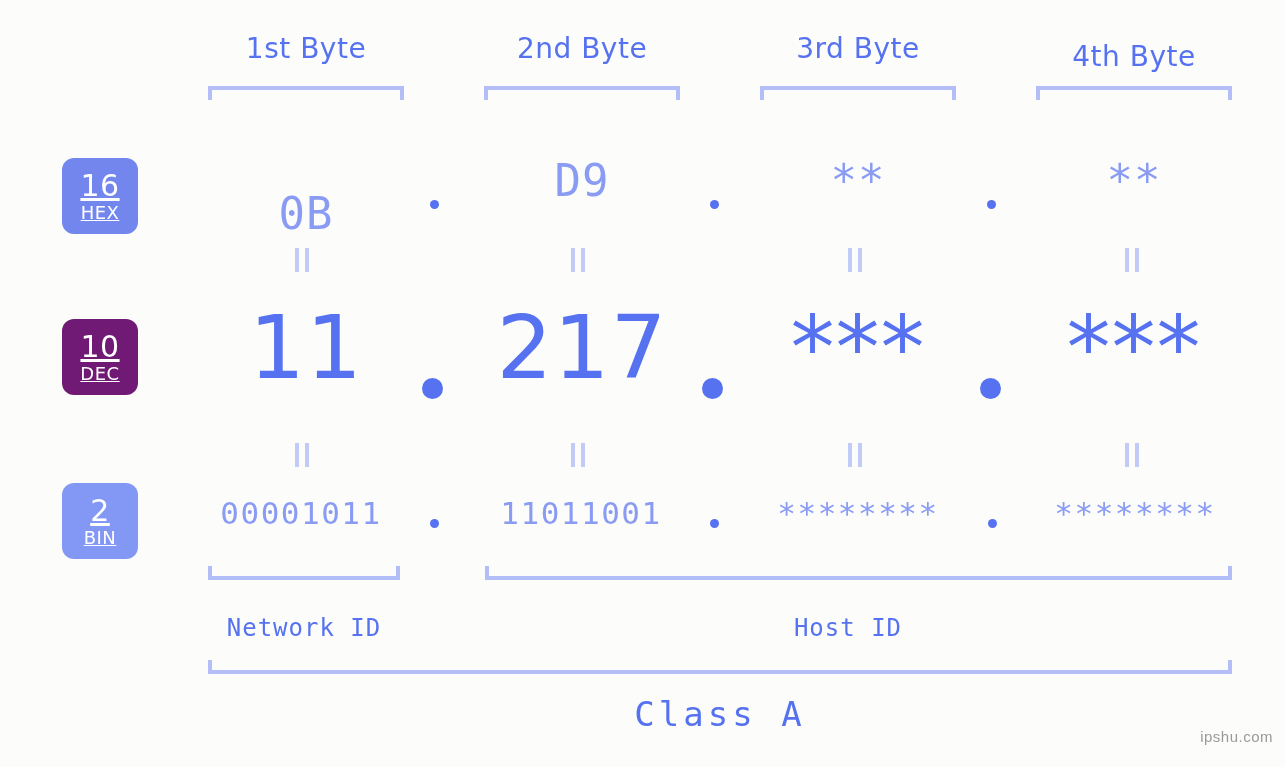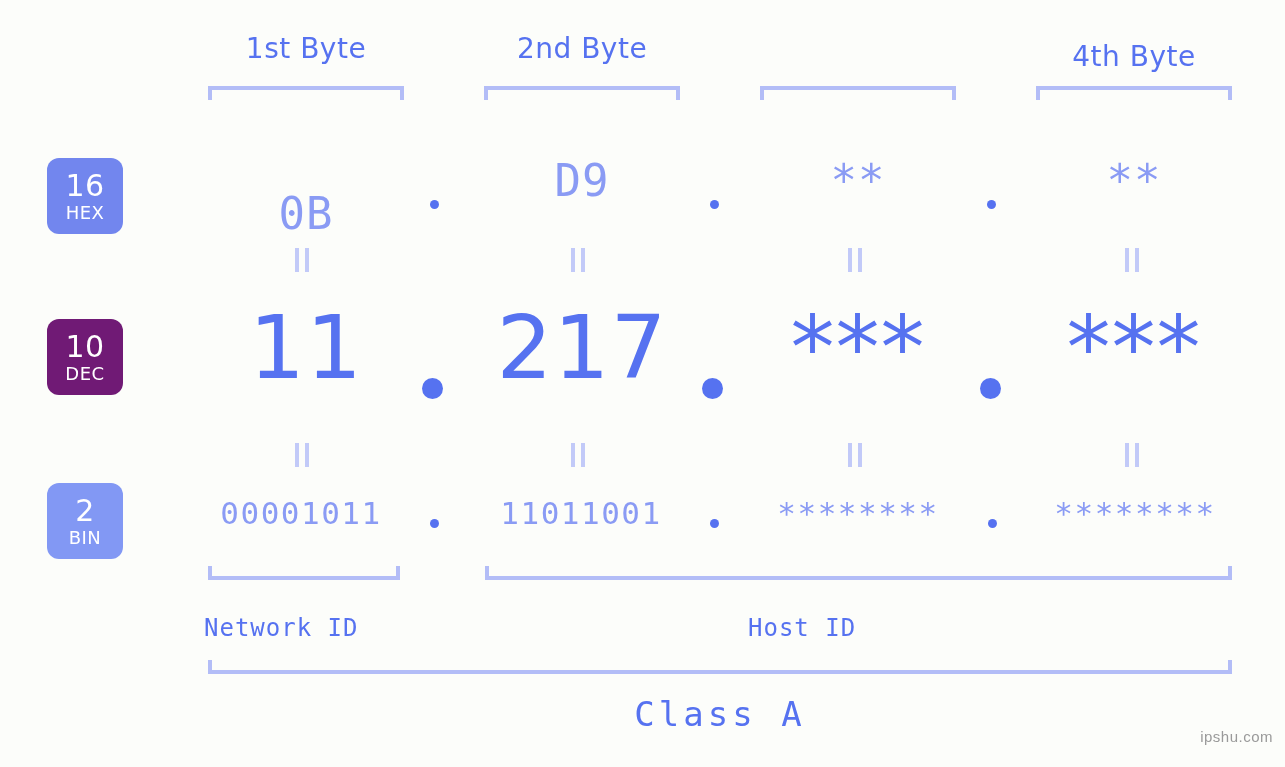--- a/index.html
+++ b/index.html
@@ -50,30 +50,31 @@
     height: 14px;
     border-bottom: 4px solid #b3bdf7;
     border-left: 4px solid #b3bdf7;
     border-right: 4px solid #b3bdf7;
     box-sizing: border-box;
   }
 
   
   .badge {
     position: absolute;
-    left: 47px;
+    left: 62px;
     width: 76px;
     height: 76px;
     border-radius: 12px;
     color: #ffffff;
     display: flex;
     flex-direction: column;
     align-items: center;
     justify-content: center;
     line-height: 1;
+    text-decoration: underline;
   }
   .badge .num {
     font-size: 30px;
     font-weight: 400;
     letter-spacing: 0.5px;
   }
   .badge .tag {
     font-size: 18px;
     margin-top: 3px;
     letter-spacing: 0.5px;
@@ -135,20 +136,21 @@
   .eqmark::before { left: 3px; }
   .eqmark::after  { left: 13px; }
 
   
   .id-label {
     position: absolute;
     font-family: "DejaVu Sans Mono", monospace;
     font-size: 24px;
     color: #5672f0;
     letter-spacing: 1px;
+    text-align: center;
     white-space: nowrap;
   }
 
   .class-label {
     position: absolute;
     font-family: "DejaVu Sans Mono", monospace;
     font-size: 34px;
     color: #5672f0;
     letter-spacing: 4px;
     text-align: center;
@@ -165,20 +167,21 @@
     letter-spacing: 0.5px;
   }
 </style>
 </head>
 <body>
 
 <div id="stage">
 
   <div class="byte-label" style="left:206px;">1st Byte</div>
   <div class="byte-label" style="left:482px;">2nd Byte</div>
+  <div class="byte-label" style="left:758px;">3rd Byte</div>
   <div class="byte-label" style="left:1034px;margin-top:8px;">4th Byte</div>
 
   <div class="bracket-top" style="left:208px; width:196px;"></div>
   <div class="bracket-top" style="left:484px; width:196px;"></div>
   <div class="bracket-top" style="left:760px; width:196px;"></div>
   <div class="bracket-top" style="left:1036px; width:196px;"></div>
 
   <div class="badge" style="top:158px; background:#7286ee;">
     <span class="num">16</span>
     <span class="tag">HEX</span>

